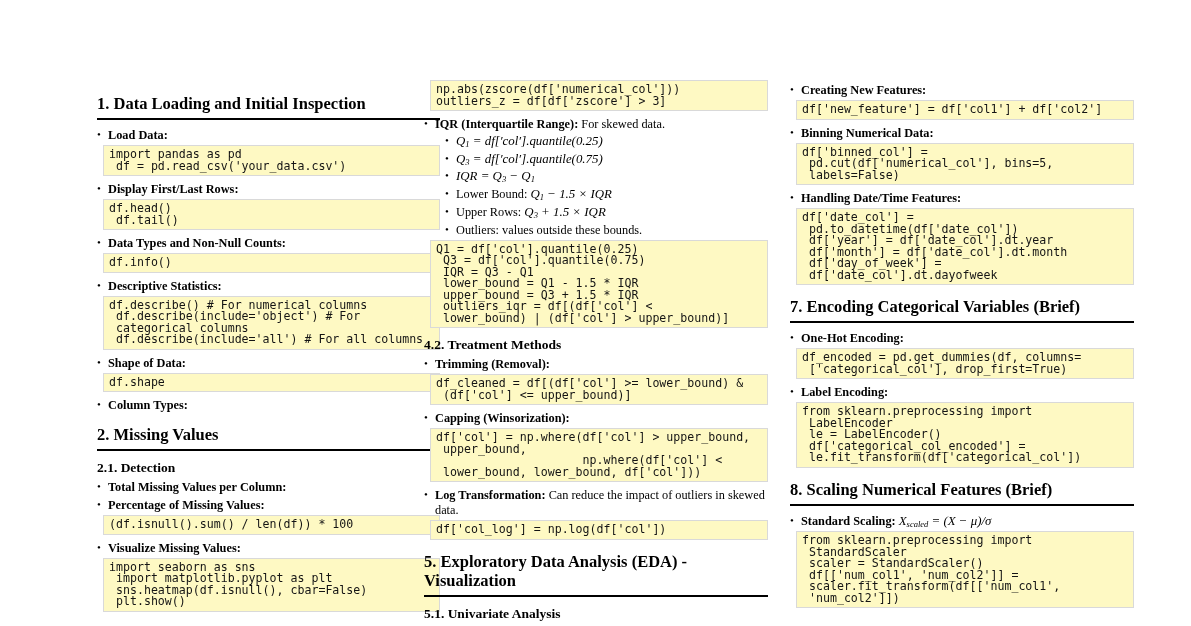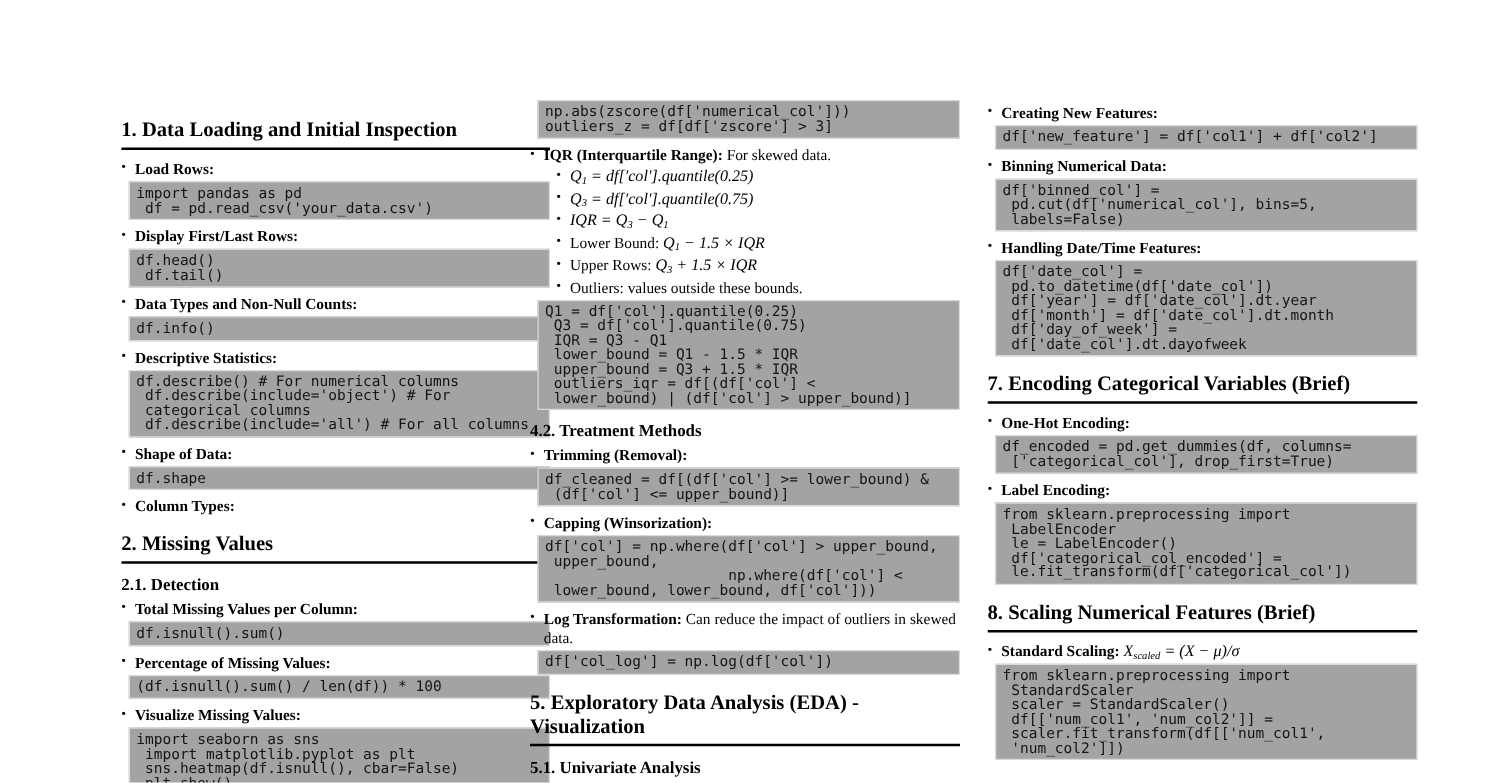--- a/index.html
+++ b/index.html
@@ -31,34 +31,34 @@
   .bullet.l2 { margin-left: 21px; margin-top: 2px; margin-bottom: 2px; }
   .marker { flex: none; width: 11px; font-size: 11px; }
   .btext { flex: 1; }
   .b { font-weight: 700; }
   .i { font-style: italic; font-size: 12.9px; }
   .sub { font-style: italic; font-size: 8.5px; vertical-align: -2px; }
 
   pre.code {
     font-family: "DejaVu Sans Mono", "Liberation Mono", monospace;
     font-size: 11.6px; line-height: 11.5px;
-    background: #a3a3a3; border: 1px solid #d9d9d9; color: #141414;
+    background: #fef9c3; border: 1px solid #d9d9d9; color: #141414;
     padding: 3px 5px; margin: 2px 0 6px 6px;
     white-space: pre; overflow: hidden;
   }
 </style>
 </head>
 <body>
 
 <div class="page">
   <div class="col col-1">
       <div class="h1">1. Data Loading and Initial Inspection</div>
       <div class="bullet">
         <span class="marker">•</span>
-        <span class="btext"><span class="b">Load Rows:</span></span>
+        <span class="btext"><span class="b">Load Data:</span></span>
       </div>
       <pre class="code">import pandas as pd
  df = pd.read_csv('your_data.csv')</pre>
       <div class="bullet">
         <span class="marker">•</span>
         <span class="btext"><span class="b">Display First/Last Rows:</span></span>
       </div>
       <pre class="code">df.head()
  df.tail()</pre>
       <div class="bullet">
@@ -82,21 +82,20 @@
       <div class="bullet">
         <span class="marker">•</span>
         <span class="btext"><span class="b">Column Types:</span></span>
       </div>
       <div class="h1">2. Missing Values</div>
       <div class="h2">2.1. Detection</div>
       <div class="bullet">
         <span class="marker">•</span>
         <span class="btext"><span class="b">Total Missing Values per Column:</span></span>
       </div>
-      <pre class="code">df.isnull().sum()</pre>
       <div class="bullet">
         <span class="marker">•</span>
         <span class="btext"><span class="b">Percentage of Missing Values:</span></span>
       </div>
       <pre class="code">(df.isnull().sum() / len(df)) * 100</pre>
       <div class="bullet">
         <span class="marker">•</span>
         <span class="btext"><span class="b">Visualize Missing Values:</span></span>
       </div>
       <pre class="code">import seaborn as sns

